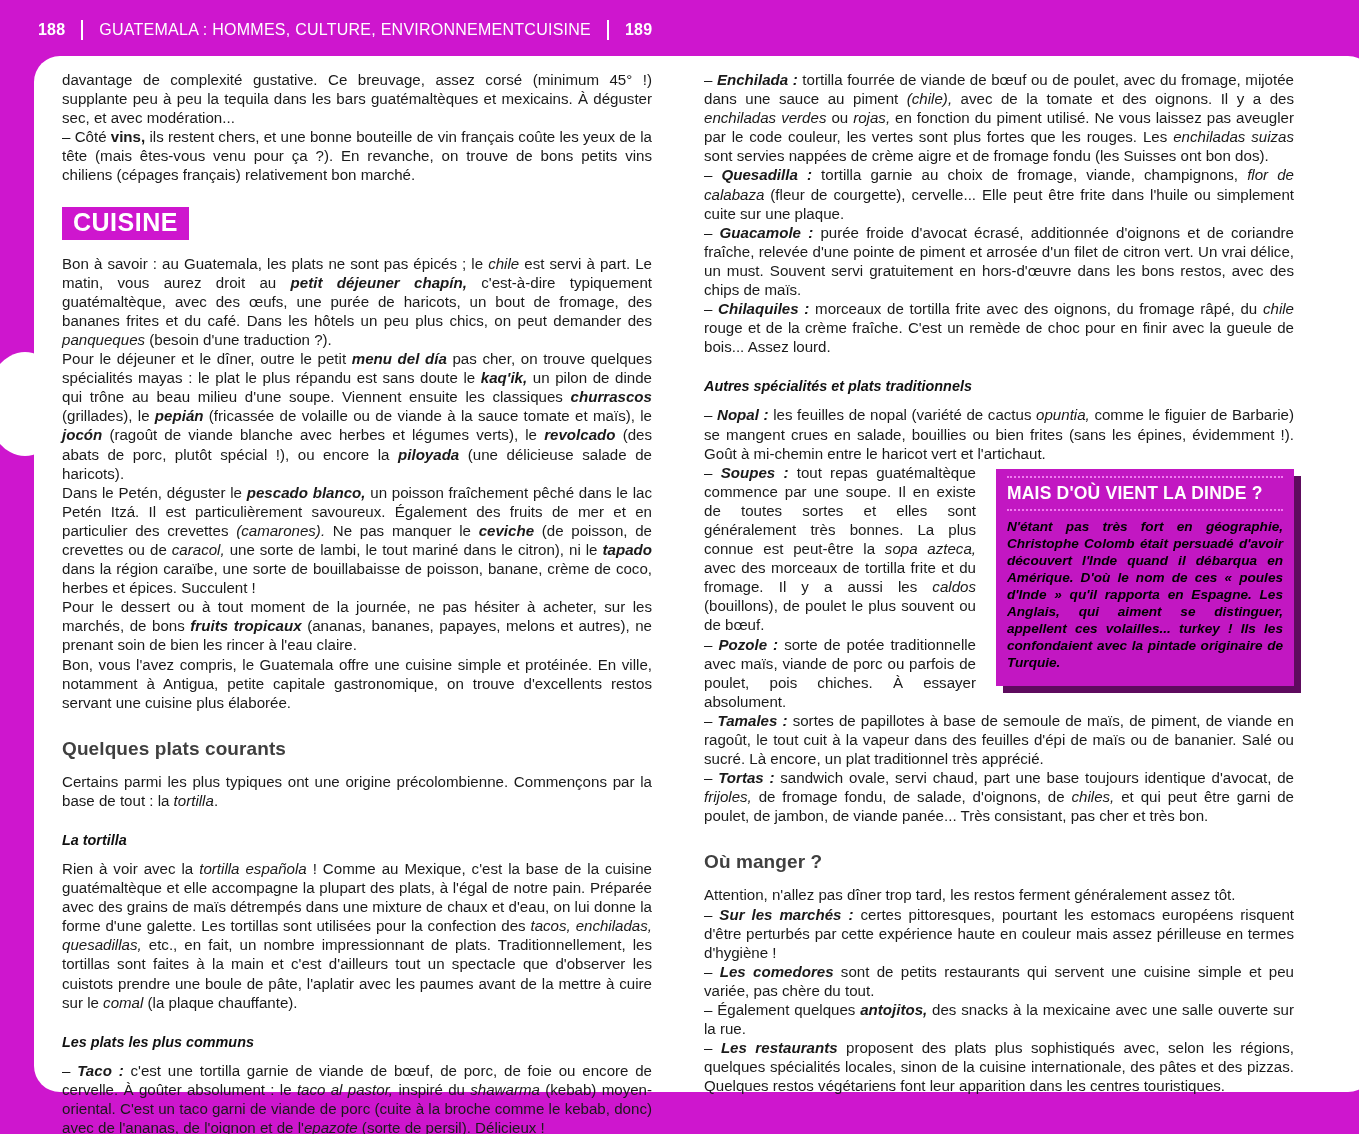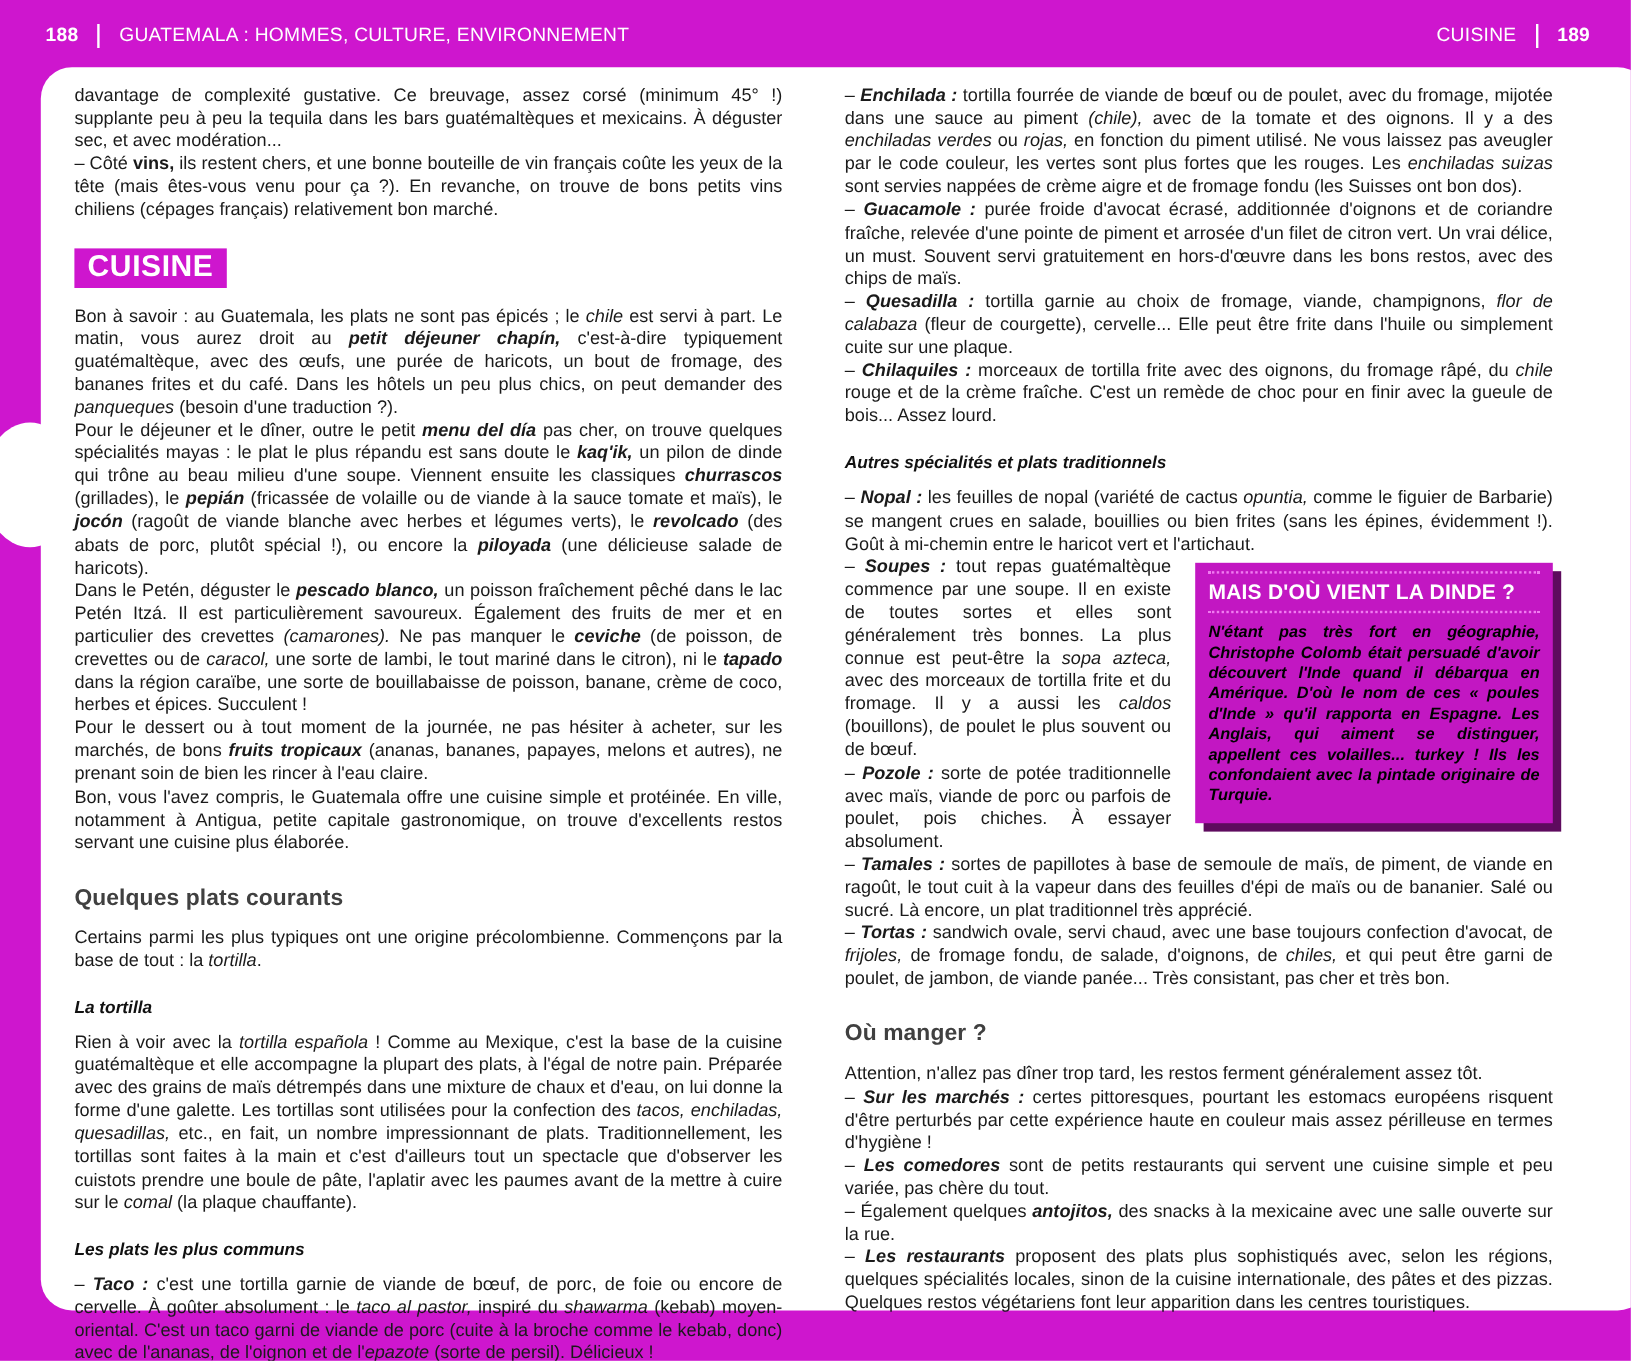--- a/index.html
+++ b/index.html
@@ -15,21 +15,20 @@
     position: relative;
   }
 
   
   .runhead {
     position: absolute;
     top: 0; left: 0; right: 0;
     height: 60px;
     display: flex;
     align-items: center;
-    justify-content: space-between;
     padding: 0 34px 0 38px;
     box-sizing: border-box;
     color: #ffffff;
   }
   .runhead-left, .runhead-right {
     display: flex;
     align-items: center;
     gap: 16px;
   }
   .folio {
@@ -215,23 +214,23 @@
       <h3 class="h-sub">Les plats les plus communs</h3>
 
       <p class="body"><span>– </span><span class="bi">Taco :</span><span> c'est une tortilla garnie de viande de bœuf, de porc, de foie ou encore de cervelle. À goûter absolument : le </span><i>taco al pastor,</i><span> inspiré du </span><i>shawarma</i><span> (kebab) moyen-oriental. C'est un taco garni de viande de porc (cuite à la broche comme le kebab, donc) avec de l'ananas, de l'oignon et de l'</span><i>epazote</i><span> (sorte de persil). Délicieux !</span></p>
 
     </div>
 
     <div class="col">
 
       <p class="body"><span>– </span><span class="bi">Enchilada :</span><span> tortilla fourrée de viande de bœuf ou de poulet, avec du fromage, mijotée dans une sauce au piment </span><i>(chile),</i><span> avec de la tomate et des oignons. Il y a des </span><i>enchiladas verdes</i><span> ou </span><i>rojas,</i><span> en fonction du piment utilisé. Ne vous laissez pas aveugler par le code couleur, les vertes sont plus fortes que les rouges. Les </span><i>enchiladas suizas</i><span> sont servies nappées de crème aigre et de fromage fondu (les Suisses ont bon dos).</span></p>
 
+      <p class="body"><span>– </span><span class="bi">Quesadilla :</span><span> tortilla garnie au choix de fromage, viande, champignons, </span><i>flor de calabaza</i><span> (fleur de courgette), cervelle... Elle peut être frite dans l'huile ou simplement cuite sur une plaque.</span></p>
+
       <p class="body"><span>– </span><span class="bi">Guacamole :</span><span> purée froide d'avocat écrasé, additionnée d'oignons et de coriandre fraîche, relevée d'une pointe de piment et arrosée d'un filet de citron vert. Un vrai délice, un must. Souvent servi gratuitement en hors-d'œuvre dans les bons restos, avec des chips de maïs.</span></p>
-
-      <p class="body"><span>– </span><span class="bi">Quesadilla :</span><span> tortilla garnie au choix de fromage, viande, champignons, </span><i>flor de calabaza</i><span> (fleur de courgette), cervelle... Elle peut être frite dans l'huile ou simplement cuite sur une plaque.</span></p>
 
       <p class="body"><span>– </span><span class="bi">Chilaquiles :</span><span> morceaux de tortilla frite avec des oignons, du fromage râpé, du </span><i>chile</i><span> rouge et de la crème fraîche. C'est un remède de choc pour en finir avec la gueule de bois... Assez lourd.</span></p>
 
       <h3 class="h-sub">Autres spécialités et plats traditionnels</h3>
 
       <p class="body"><span>– </span><span class="bi">Nopal :</span><span> les feuilles de nopal (variété de cactus </span><i>opuntia,</i><span> comme le figuier de Barbarie) se mangent crues en salade, bouillies ou bien frites (sans les épines, évidemment !). Goût à mi-chemin entre le haricot vert et l'artichaut.</span></p>
 
       <div class="sidebox">
         <div class="sidebox-shadow"></div>
         <div class="sidebox-inner">
@@ -239,21 +238,21 @@
           <p class="sidebox-text">N'étant pas très fort en géographie, Christophe Colomb était persuadé d'avoir découvert l'Inde quand il débarqua en Amérique. D'où le nom de ces « poules d'Inde » qu'il rapporta en Espagne. Les Anglais, qui aiment se distinguer, appellent ces volailles... turkey ! Ils les confondaient avec la pintade originaire de Turquie.</p>
         </div>
       </div>
 
       <p class="body"><span>– </span><span class="bi">Soupes :</span><span> tout repas guatémaltèque commence par une soupe. Il en existe de toutes sortes et elles sont généralement très bonnes. La plus connue est peut-être la </span><i>sopa azteca,</i><span> avec des morceaux de tortilla frite et du fromage. Il y a aussi les </span><i>caldos</i><span> (bouillons), de poulet le plus souvent ou de bœuf.</span></p>
 
       <p class="body"><span>– </span><span class="bi">Pozole :</span><span> sorte de potée traditionnelle avec maïs, viande de porc ou parfois de poulet, pois chiches. À essayer absolument.</span></p>
 
       <p class="body"><span>– </span><span class="bi">Tamales :</span><span> sortes de papillotes à base de semoule de maïs, de piment, de viande en ragoût, le tout cuit à la vapeur dans des feuilles d'épi de maïs ou de bananier. Salé ou sucré. Là encore, un plat traditionnel très apprécié.</span></p>
 
-      <p class="body"><span>– </span><span class="bi">Tortas :</span><span> sandwich ovale, servi chaud, avec une base toujours confection d'avocat, de </span><i>frijoles,</i><span> de fromage fondu, de salade, d'oignons, de </span><i>chiles,</i><span> et qui peut être garni de poulet, de jambon, de viande panée... Très consistant, pas cher et très bon.</span></p>
+      <p class="body"><span>– </span><span class="bi">Tortas :</span><span> sandwich ovale, servi chaud, part une base toujours identique d'avocat, de </span><i>frijoles,</i><span> de fromage fondu, de salade, d'oignons, de </span><i>chiles,</i><span> et qui peut être garni de poulet, de jambon, de viande panée... Très consistant, pas cher et très bon.</span></p>
 
       <h2 class="h-pink">Où manger ?</h2>
 
       <p class="body">Attention, n'allez pas dîner trop tard, les restos ferment généralement assez tôt.</p>
 
       <p class="body"><span>– </span><span class="bi">Sur les marchés :</span><span> certes pittoresques, pourtant les estomacs européens risquent d'être perturbés par cette expérience haute en couleur mais assez périlleuse en termes d'hygiène !</span></p>
 
       <p class="body"><span>– </span><span class="bi">Les comedores</span><span> sont de petits restaurants qui servent une cuisine simple et peu variée, pas chère du tout.</span></p>
 
       <p class="body"><span>– Également quelques </span><span class="bi">antojitos,</span><span> des snacks à la mexicaine avec une salle ouverte sur la rue.</span></p>

